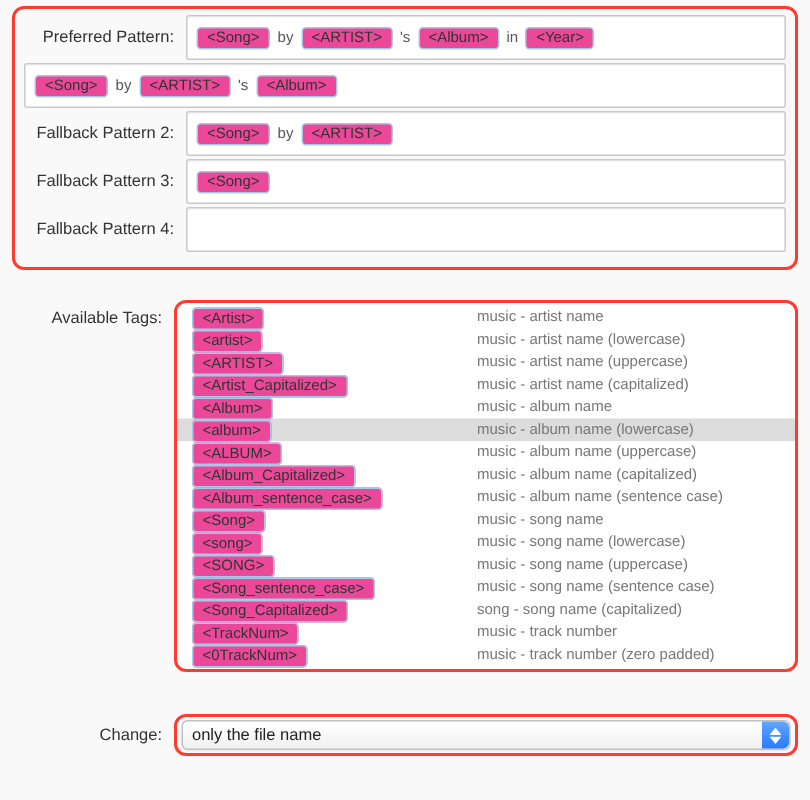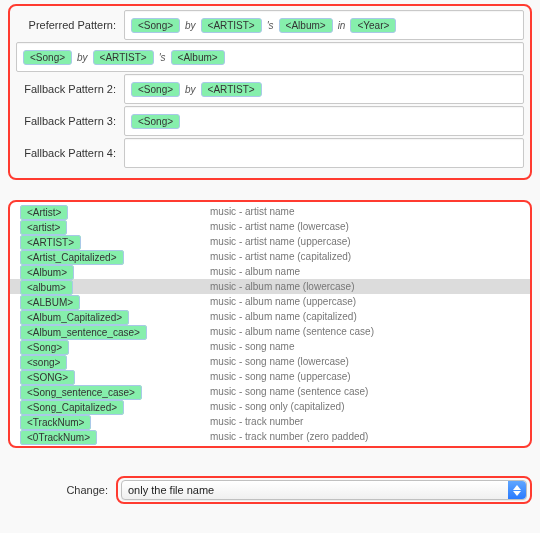--- a/index.html
+++ b/index.html
@@ -41,33 +41,32 @@
     border-radius: 2px;
     min-height: 30px;
     padding: 4px 6px;
     display: flex;
     align-items: center;
     flex-wrap: wrap;
     gap: 4px;
     box-shadow: inset 0 1px 1px rgba(0,0,0,0.04);
   }
   .token {
-    background: #86efac;
+    background: #ec4899;
     border: 1px solid #a9c8e8;
     border-radius: 3px;
     padding: 1px 6px;
     font-size: 10px;
     color: #333;
     white-space: nowrap;
   }
   .sep {
     font-size: 10px;
     color: #555;
     padding: 0 1px;
-    font-style: italic;
   }
   .tags-row {
     display: flex;
     align-items: flex-start;
   }
   .tags-label {
     width: 108px;
     text-align: right;
     padding-right: 8px;
     padding-top: 6px;
@@ -194,20 +193,21 @@
     </div>
 
     <div class="row">
       <div class="label">Fallback Pattern 4:</div>
       <div class="pattern-box" id="box-fallback4"></div>
     </div>
 
   </div>
 
   <div class="tags-row">
+    <div class="tags-label">Available Tags:</div>
     <div class="tags-box" id="tags-box">
         <div class="tag-line">
           <div class="tag-col"><span class="token">&lt;Artist&gt;</span></div>
           <div class="desc-col">music - artist name</div>
         </div>
         <div class="tag-line">
           <div class="tag-col"><span class="token">&lt;artist&gt;</span></div>
           <div class="desc-col">music - artist name (lowercase)</div>
         </div>
         <div class="tag-line">
@@ -249,21 +249,21 @@
         <div class="tag-line">
           <div class="tag-col"><span class="token">&lt;SONG&gt;</span></div>
           <div class="desc-col">music - song name (uppercase)</div>
         </div>
         <div class="tag-line">
           <div class="tag-col"><span class="token">&lt;Song_sentence_case&gt;</span></div>
           <div class="desc-col">music - song name (sentence case)</div>
         </div>
         <div class="tag-line">
           <div class="tag-col"><span class="token">&lt;Song_Capitalized&gt;</span></div>
-          <div class="desc-col">music - song only (capitalized)</div>
+          <div class="desc-col">song - song name (capitalized)</div>
         </div>
         <div class="tag-line">
           <div class="tag-col"><span class="token">&lt;TrackNum&gt;</span></div>
           <div class="desc-col">music - track number</div>
         </div>
         <div class="tag-line">
           <div class="tag-col"><span class="token">&lt;0TrackNum&gt;</span></div>
           <div class="desc-col">music - track number (zero padded)</div>
         </div>
       </div>

